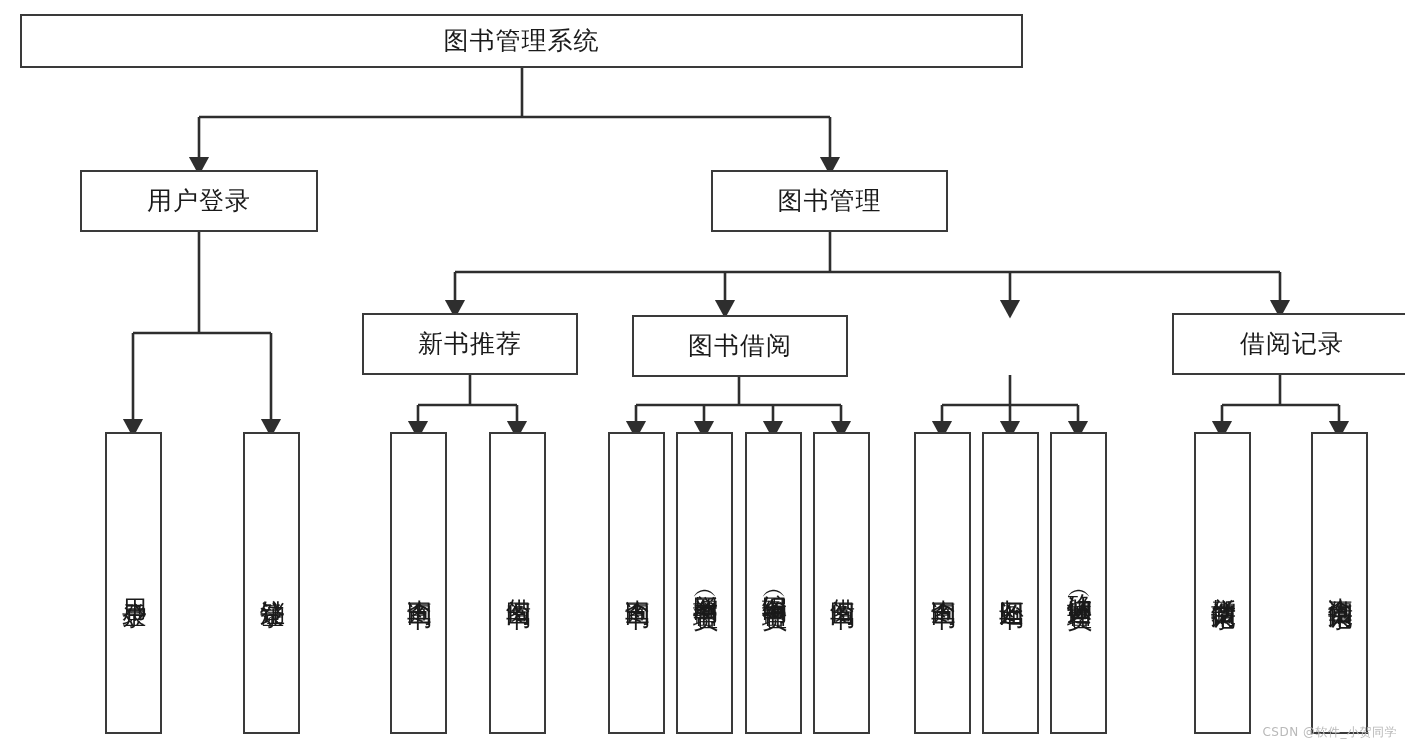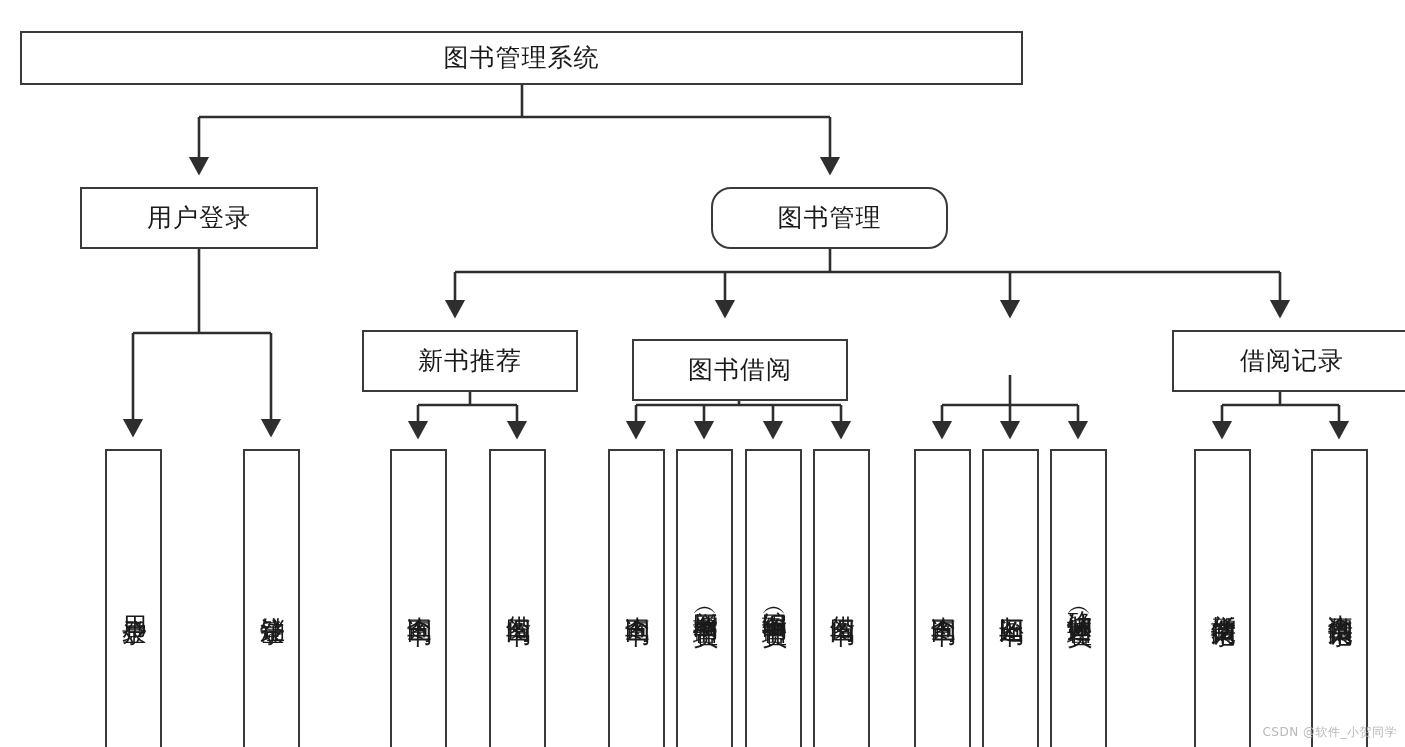--- a/index.html
+++ b/index.html
@@ -27,21 +27,20 @@
   }
   .node {
     position: absolute;
     box-sizing: border-box;
     background: #ffffff;
     border: 2px solid #3a3a3a;
     display: flex;
     align-items: center;
     justify-content: center;
     color: #1a1a1a;
-    margin-top: 17px;
   }
   .node.horiz {
     font-size: 25px;
     letter-spacing: 1px;
     line-height: 1.1;
   }
   .node.vert {
     writing-mode: vertical-rl;
     text-orientation: upright;
     font-size: 25px;
@@ -123,28 +122,28 @@
     </g>
   </svg>
 
   <div class="node horiz" style="left:20px; top:14px; width:1003px; height:54px;">
     <span>图书管理系统</span>
   </div>
 
   <div class="node horiz" style="left:80px; top:170px; width:238px; height:62px;">
     <span>用户登录</span>
   </div>
-  <div class="node horiz" style="left:711px; top:170px; width:237px; height:62px;border-radius:20px;">
+  <div class="node horiz" style="left:711px; top:170px; width:237px; height:62px;">
     <span>图书管理</span>
   </div>
 
   <div class="node horiz" style="left:362px; top:313px; width:216px; height:62px;text-align:center;">
     <span>新书推荐</span>
   </div>
-  <div class="node horiz" style="left:632px; top:322px; width:216px; height:62px;">
+  <div class="node horiz" style="left:632px; top:315px; width:216px; height:62px;">
     <span>图书借阅</span>
   </div>
   <div class="node horiz" style="left:1172px; top:313px; width:240px; height:62px;">
     <span>借阅记录</span>
   </div>
 
   <div class="node vert" style="left:105px; top:432px; width:57px; height:302px;">
     <span class="vtext">用户登录</span>
   </div>
   <div class="node vert" style="left:243px; top:432px; width:57px; height:302px;">

